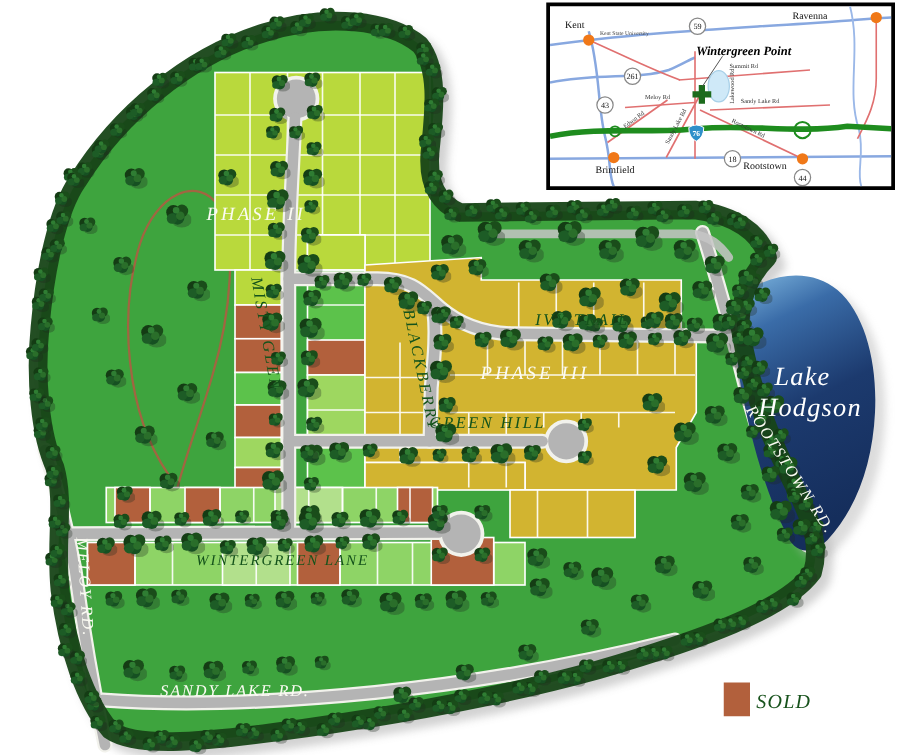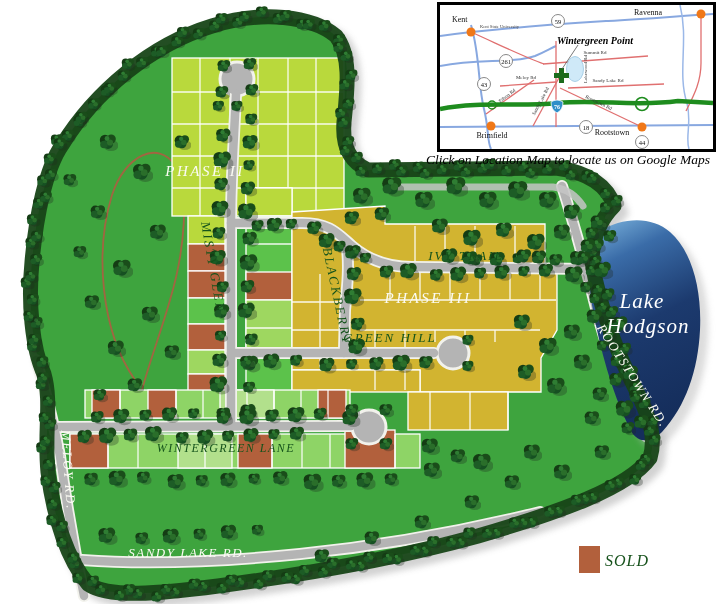--- a/index.html
+++ b/index.html
@@ -593,14 +593,13 @@
         <text class="tiny" x="86" y="74" text-anchor="middle">Meloy Rd</text>
         <text class="tiny" x="168" y="77" text-anchor="middle">Sandy Lake Rd</text>
         <text class="tiny" transform="translate(147,64) rotate(-90)" text-anchor="middle">Lakewood Rd</text>
         <text class="tiny" transform="translate(68,92) rotate(-37)" text-anchor="middle">Edson Rd</text>
         <text class="tiny" transform="translate(102,97) rotate(-62)" text-anchor="middle">Sandy Lake Rd</text>
         <text class="tiny" transform="translate(158,99) rotate(26)" text-anchor="middle">Rootstown Rd</text>
       </g>
     </svg>
   </div>
 
-  <div class="caption">Click on Location Map to locate us on Google Maps</div>
 </div>
 
 </body></html>

